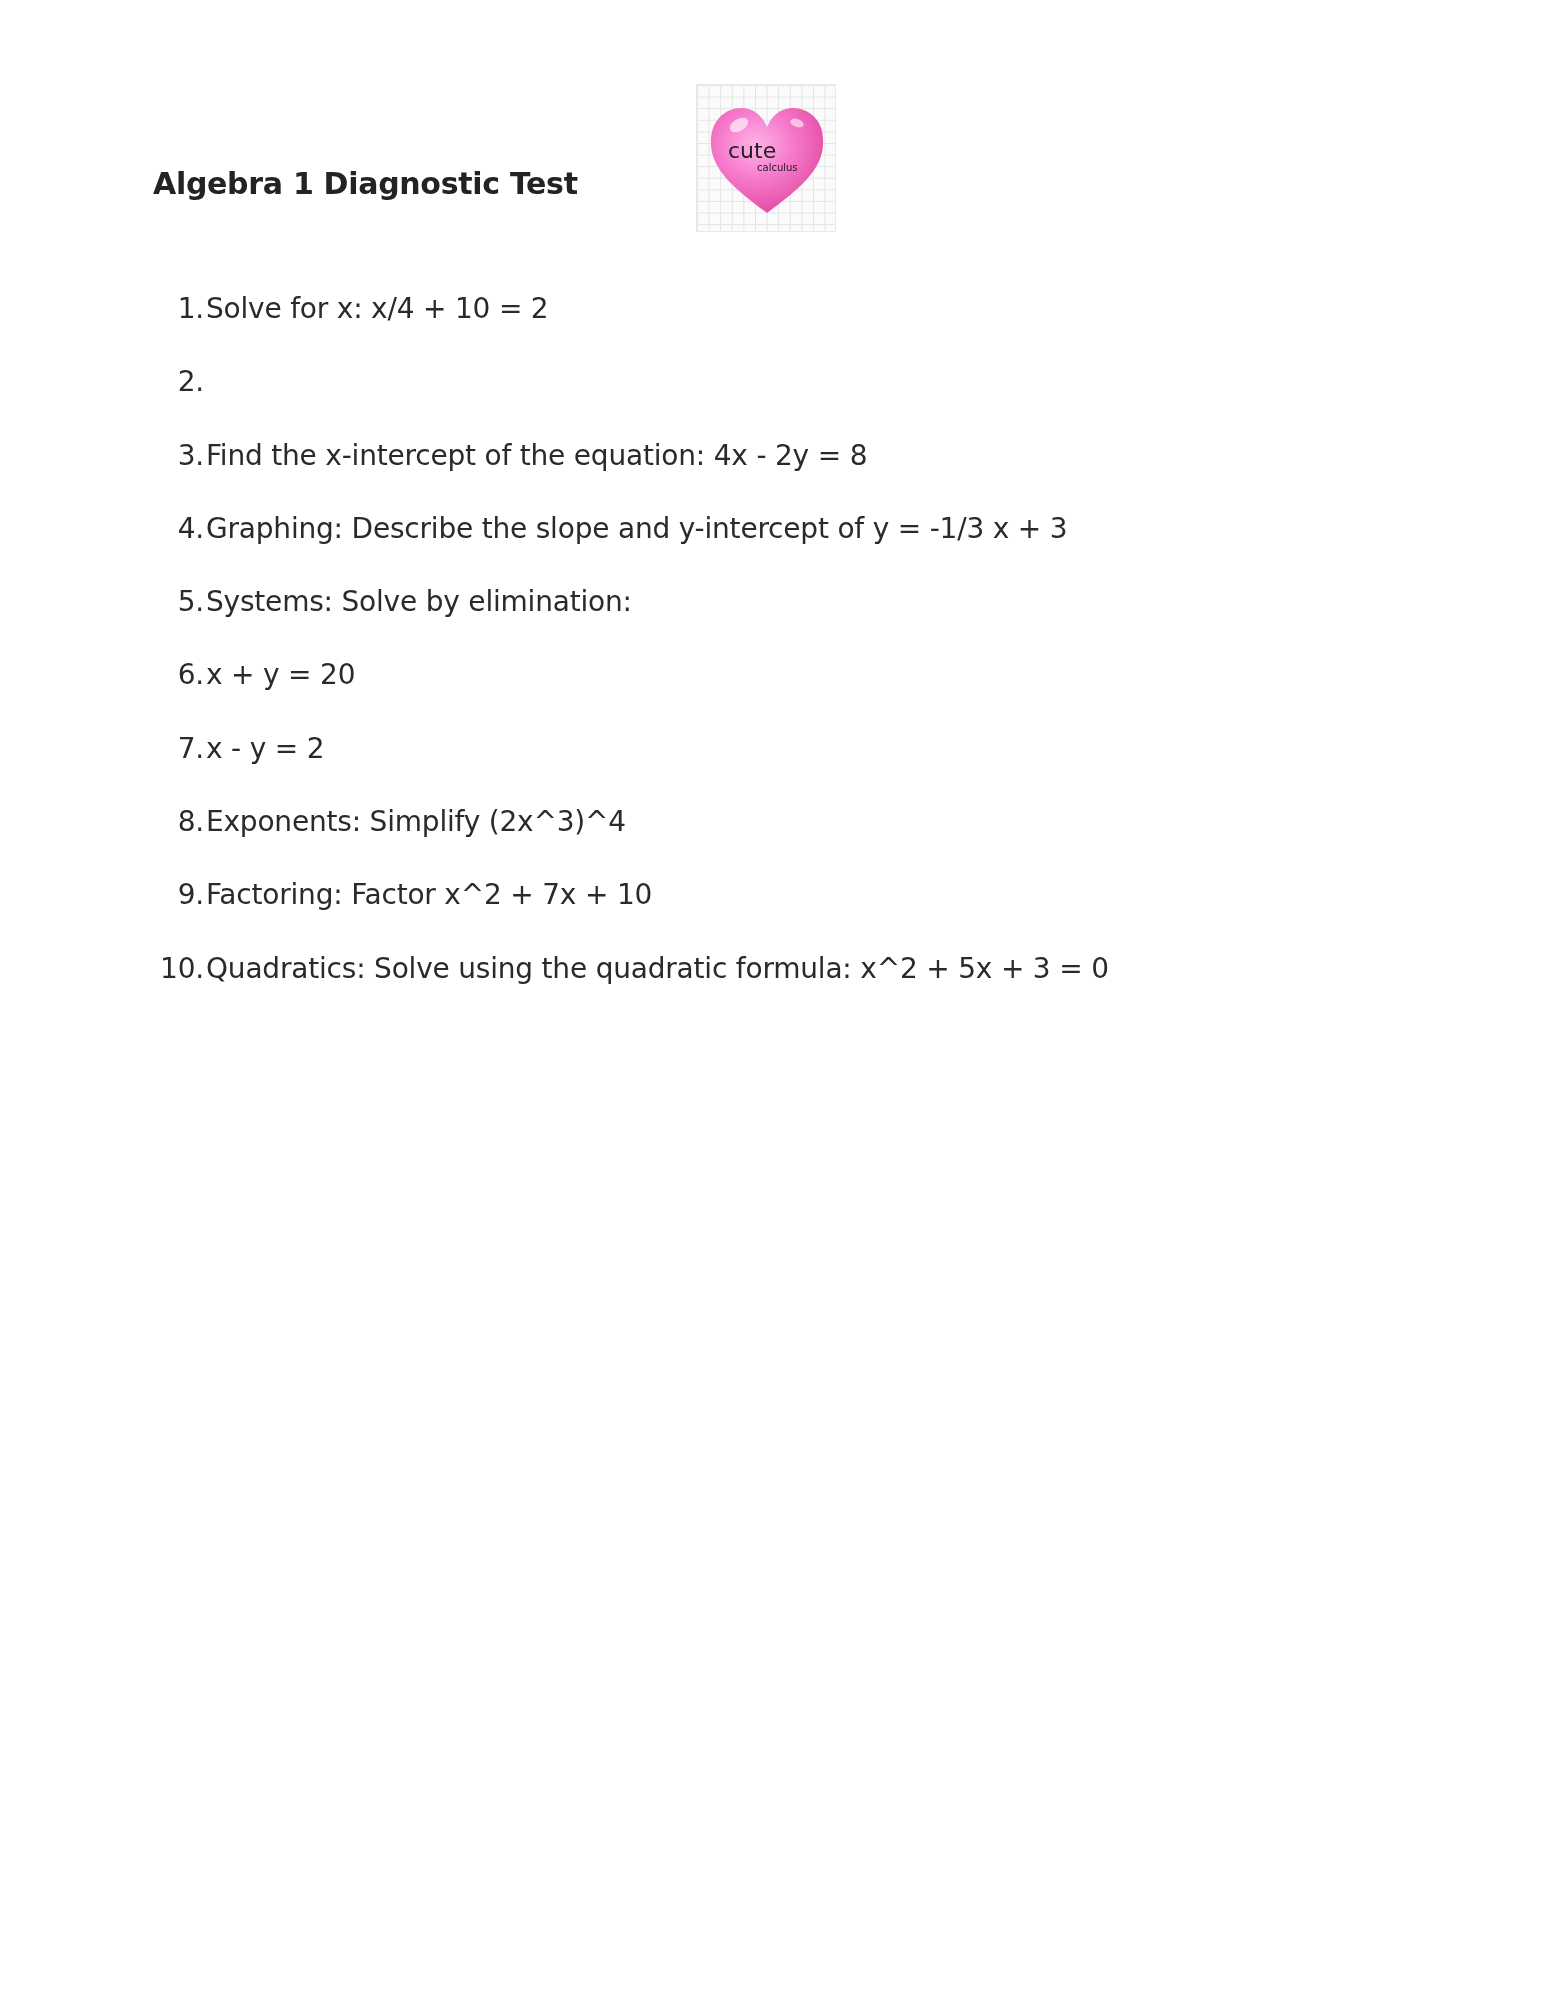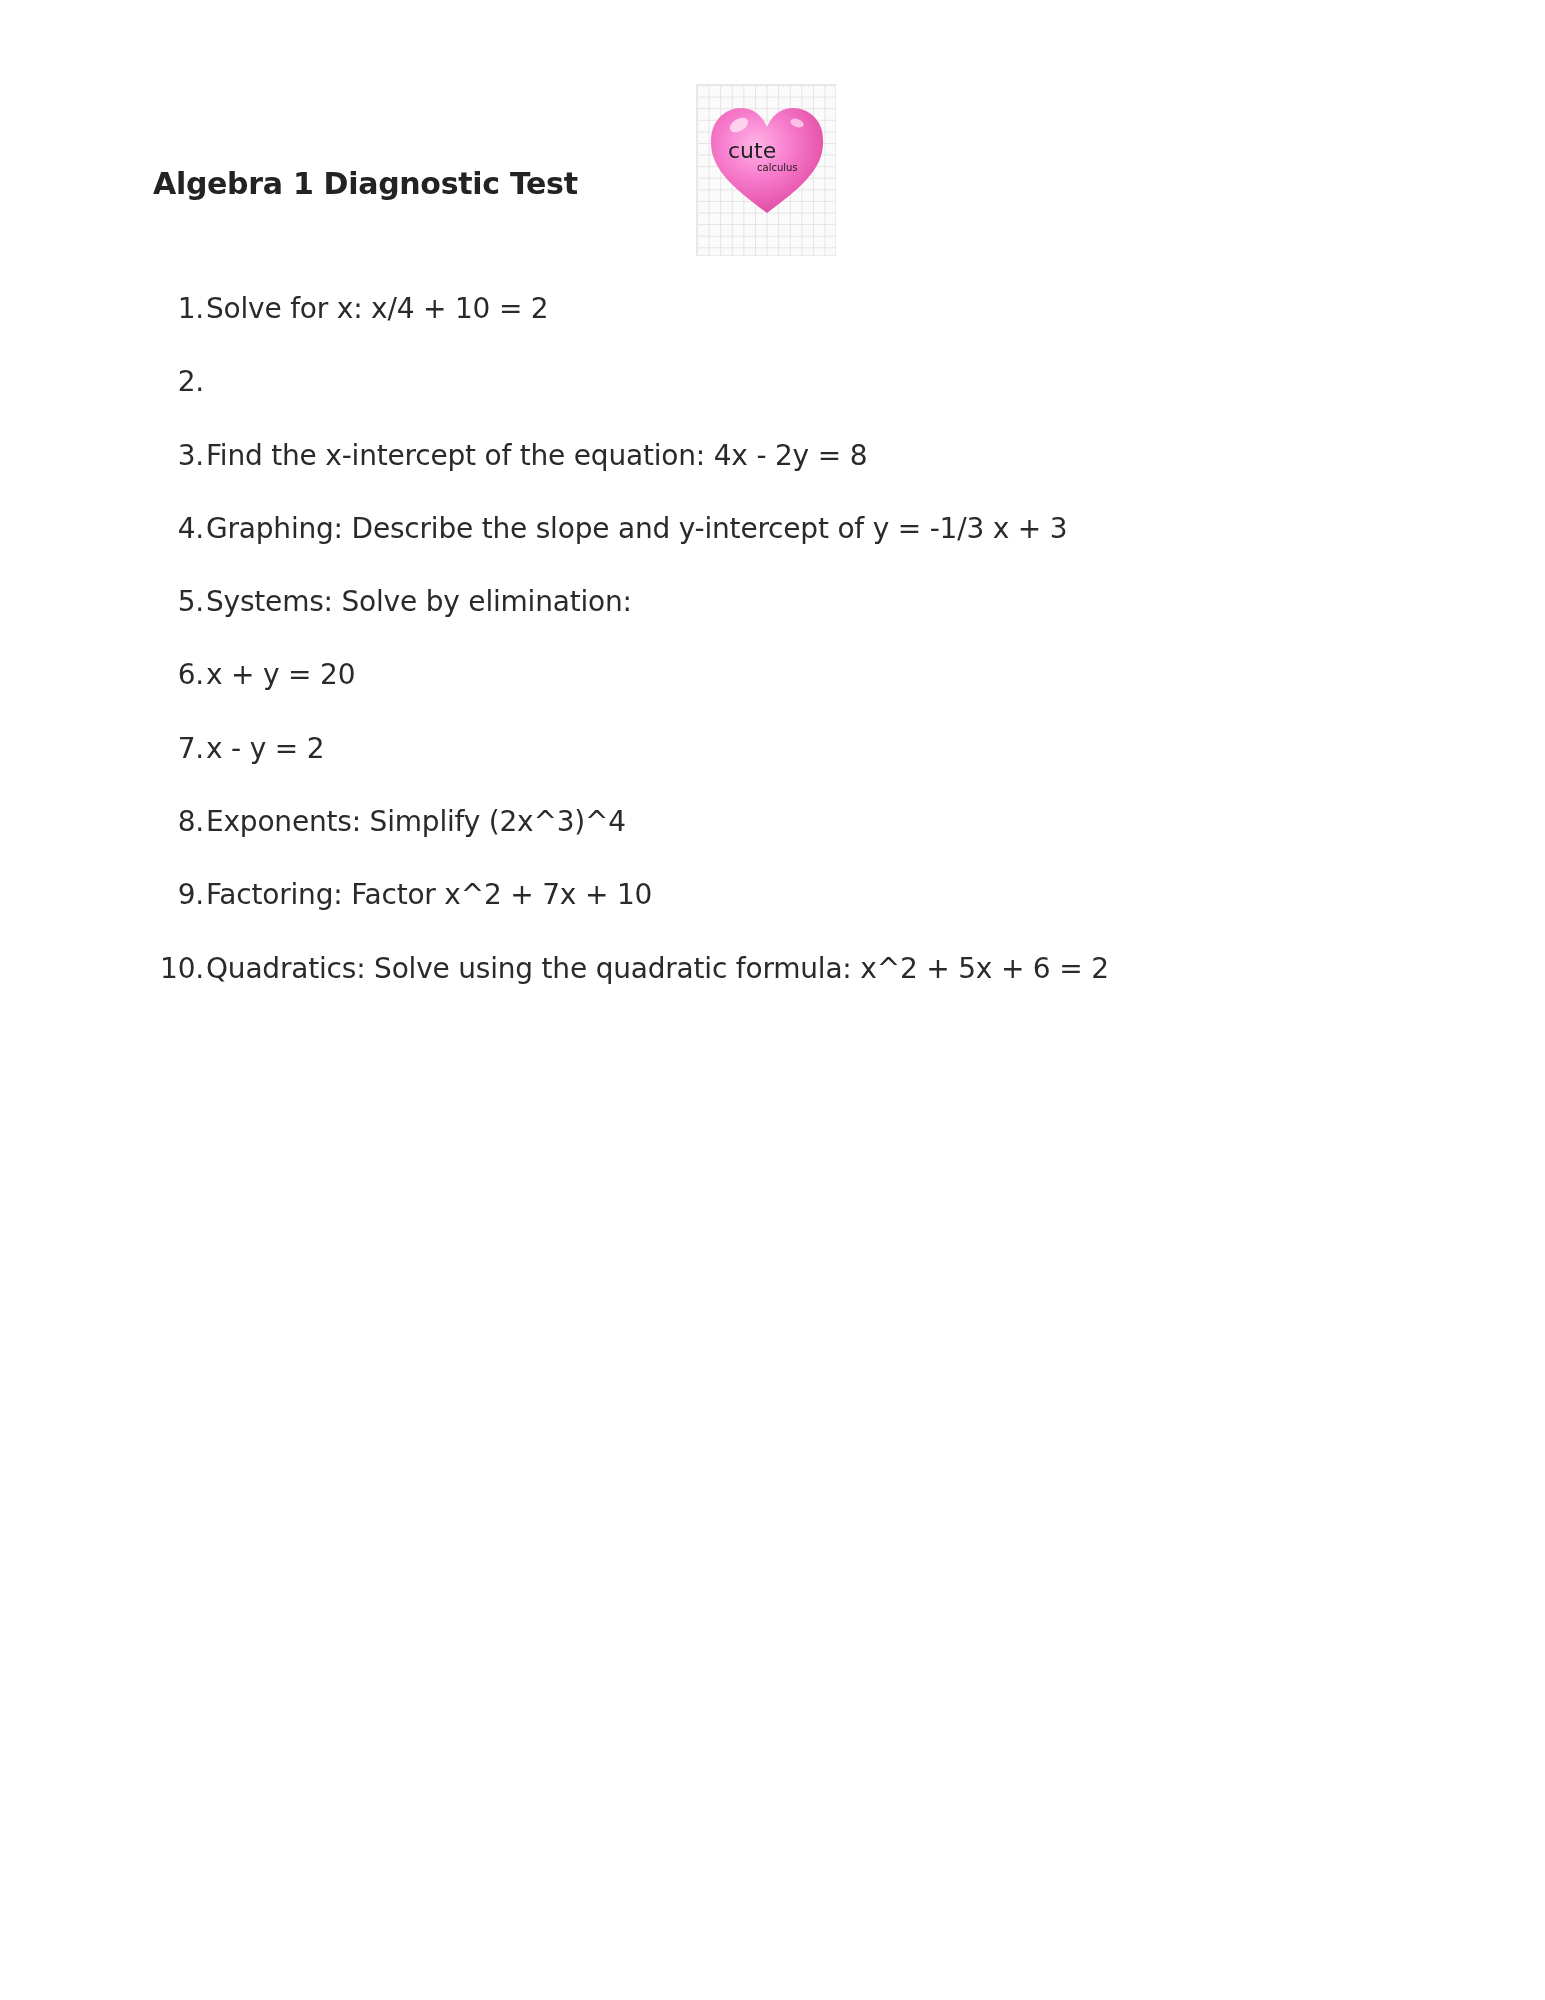--- a/index.html
+++ b/index.html
@@ -1,20 +1,20 @@
 <!DOCTYPE html>
 <html><head>
 <meta charset="utf-8">
 <style>
   html, body { margin:0; padding:0; background:#ffffff; }
   body { width:1545px; height:2000px; position:relative; overflow:hidden;
          font-family:"DejaVu Sans", sans-serif; color:#262626; }
   .title { position:absolute; left:153px; top:146px; font-size:30px; font-weight:bold;
            letter-spacing:-0.3px; color:#232323; white-space:nowrap;margin-top:20px; }
-  .logo { position:absolute; left:696px; top:84px; width:140px; height:172px;
+  .logo { position:absolute; left:696px; top:84px; width:140px; height:148px;
           background-color:#fbfbfb;
           background-image:
             linear-gradient(#e4e4e4 1px, transparent 1px),
             linear-gradient(90deg, #e4e4e4 1px, transparent 1px);
           background-size:11.6px 11.6px; border:1px solid #eaeaea; box-sizing:border-box; }
   .logo svg { position:absolute; left:0; top:0; }
   .qlist { position:absolute; left:150px; top:292px; margin:0; padding:0; list-style:none; }
   .qitem { height:73.3px; display:flex; align-items:flex-start; font-size:28px;
            white-space:nowrap; color:#2a2a2a; letter-spacing:-0.2px; }
   .qnum { width:54px; text-align:right; padding-right:2px; }
@@ -75,17 +75,17 @@
     <li class="qitem">
       <span class="qnum">8.</span>
       <span class="qtext">Exponents: Simplify (2x^3)^4</span>
     </li>
     <li class="qitem">
       <span class="qnum">9.</span>
       <span class="qtext">Factoring: Factor x^2 + 7x + 10</span>
     </li>
     <li class="qitem">
       <span class="qnum">10.</span>
-      <span class="qtext">Quadratics: Solve using the quadratic formula: x^2 + 5x + 6 = 2</span>
+      <span class="qtext">Quadratics: Solve using the quadratic formula: x^2 + 5x + 3 = 0</span>
     </li>
   </ol>
 
 </div>
 
 </body></html>

